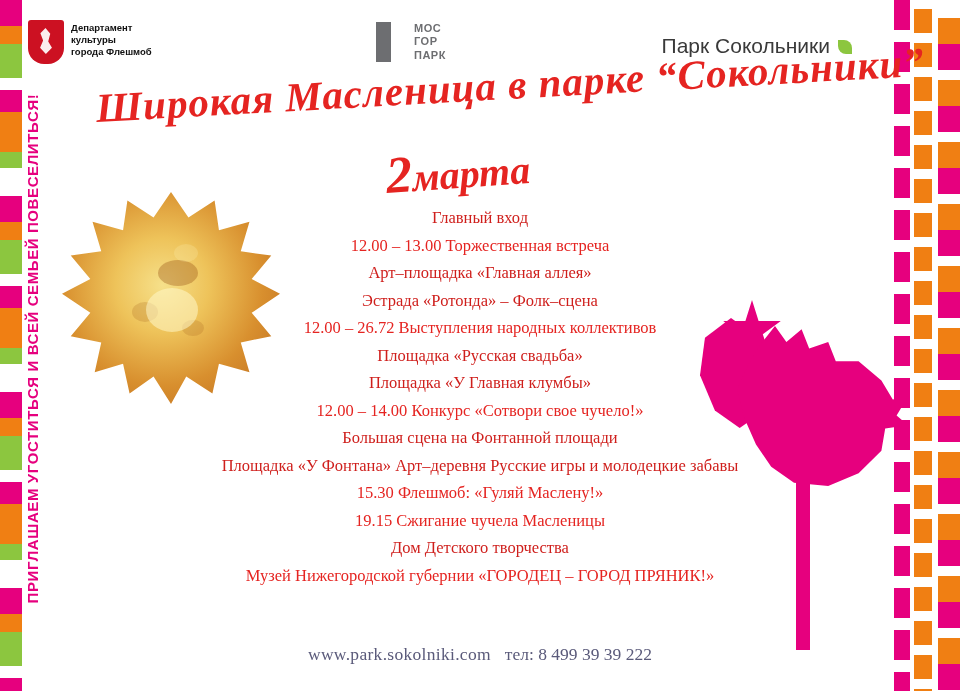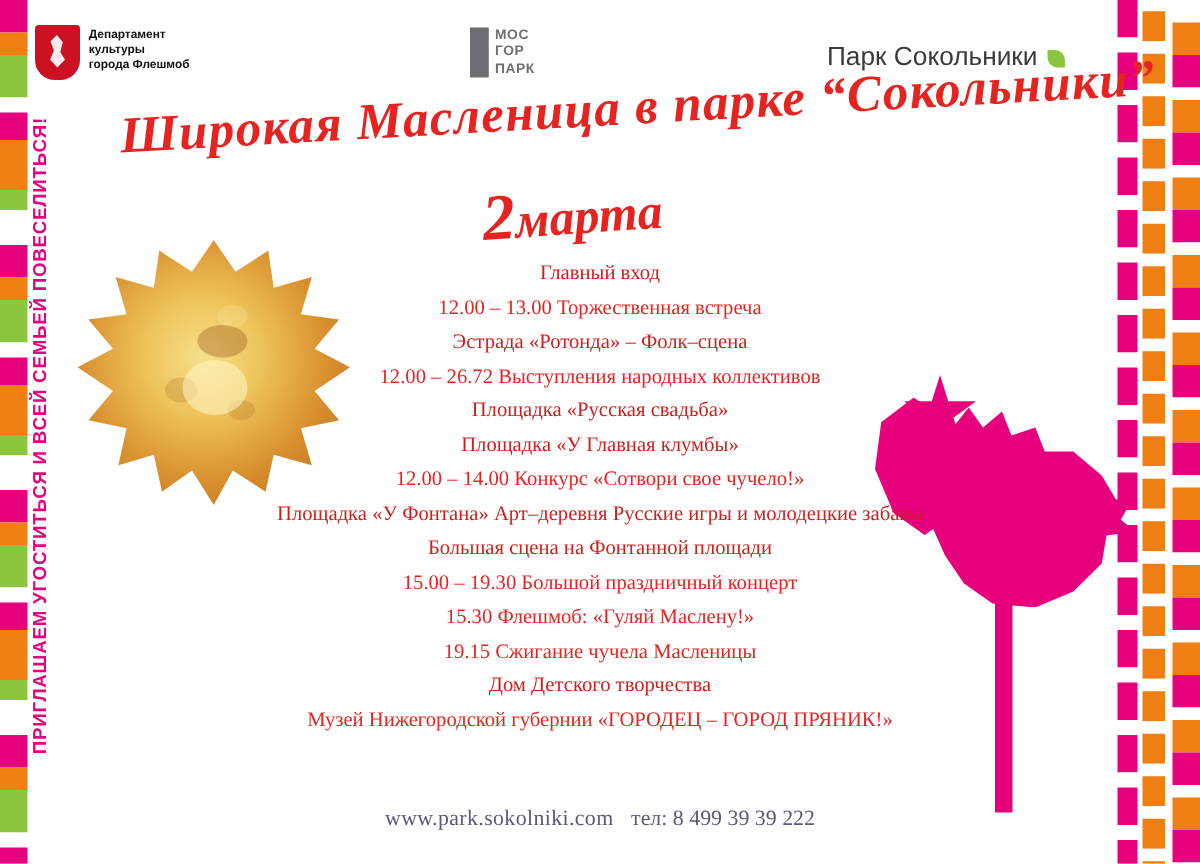--- a/index.html
+++ b/index.html
@@ -111,21 +111,21 @@
     font-weight: bold;
     padding-top: 2px;
     font-family: "Liberation Sans", sans-serif;
   }
   .mgp-logo {
     position: absolute;
     left: 376px;
     top: 22px;
     display: flex;
     align-items: flex-end;
-    gap: 5px;
+    gap: 23px;
   }
   .mgp-mark {
     width: 15px;
     height: 40px;
     background: #6d6e71;
   }
   .mgp-text {
     font-size: 11px;
     line-height: 13.4px;
     font-weight: bold;
@@ -507,28 +507,28 @@
   <div class="rooster">
     <div class="star"></div>
     <div class="tail"></div>
     <div class="body"></div>
     <div class="leg"></div>
   </div>
 
   <div class="program" id="program">
       <div class="pline venue">Главный вход</div>
       <div class="pline">12.00 – 13.00    Торжественная встреча</div>
+      <div class="pline venue">Арт–площадка «Главная аллея»</div>
       <div class="pline venue">Эстрада «Ротонда» – Фолк–сцена</div>
       <div class="pline">12.00 – 26.72    Выступления народных коллективов</div>
       <div class="pline venue">Площадка «Русская свадьба»</div>
       <div class="pline venue">Площадка «У Главная клумбы»</div>
       <div class="pline">12.00 – 14.00    Конкурс «Сотвори свое чучело!»</div>
+      <div class="pline venue">Большая сцена на Фонтанной площади</div>
       <div class="pline venue">Площадка «У Фонтана» Арт–деревня    Русские игры и молодецкие забавы</div>
-      <div class="pline venue">Большая сцена на Фонтанной площади</div>
-      <div class="pline">15.00 – 19.30    Большой праздничный концерт</div>
       <div class="pline">15.30    Флешмоб: «Гуляй Маслену!»</div>
       <div class="pline">19.15    Сжигание чучела Масленицы</div>
       <div class="pline venue">Дом Детского творчества</div>
       <div class="pline">Музей Нижегородской губернии «ГОРОДЕЦ – ГОРОД ПРЯНИК!»</div>
     </div>
 
   <div class="footer-line">
     <span class="site">www.park.sokolniki.com</span><span class="phone">тел: 8 499 39 39 222</span>
   </div>
 

